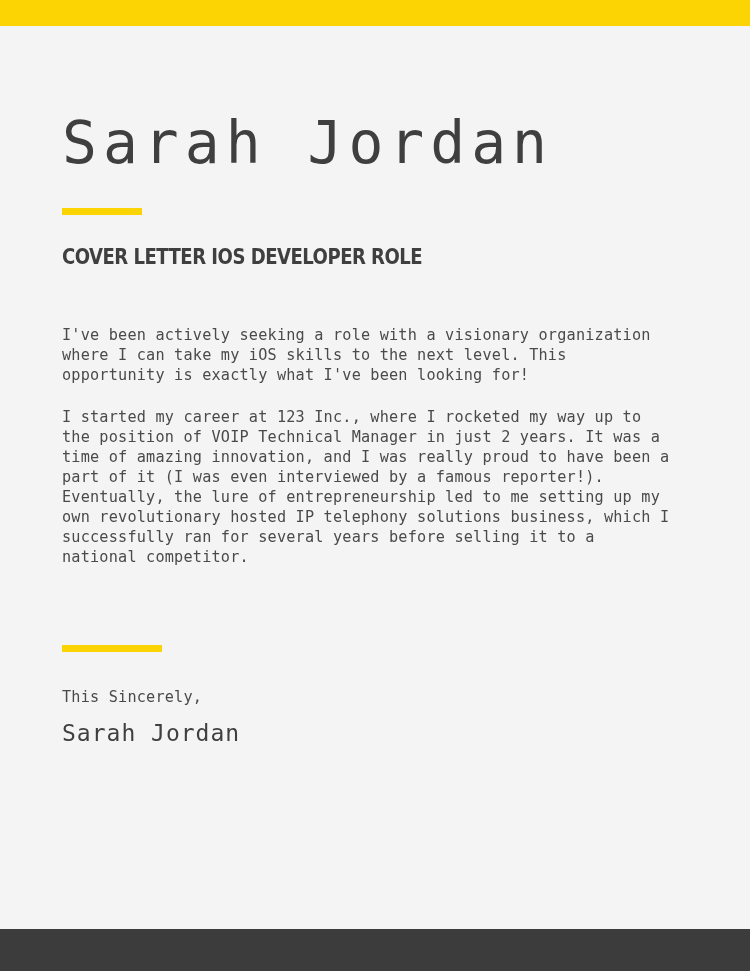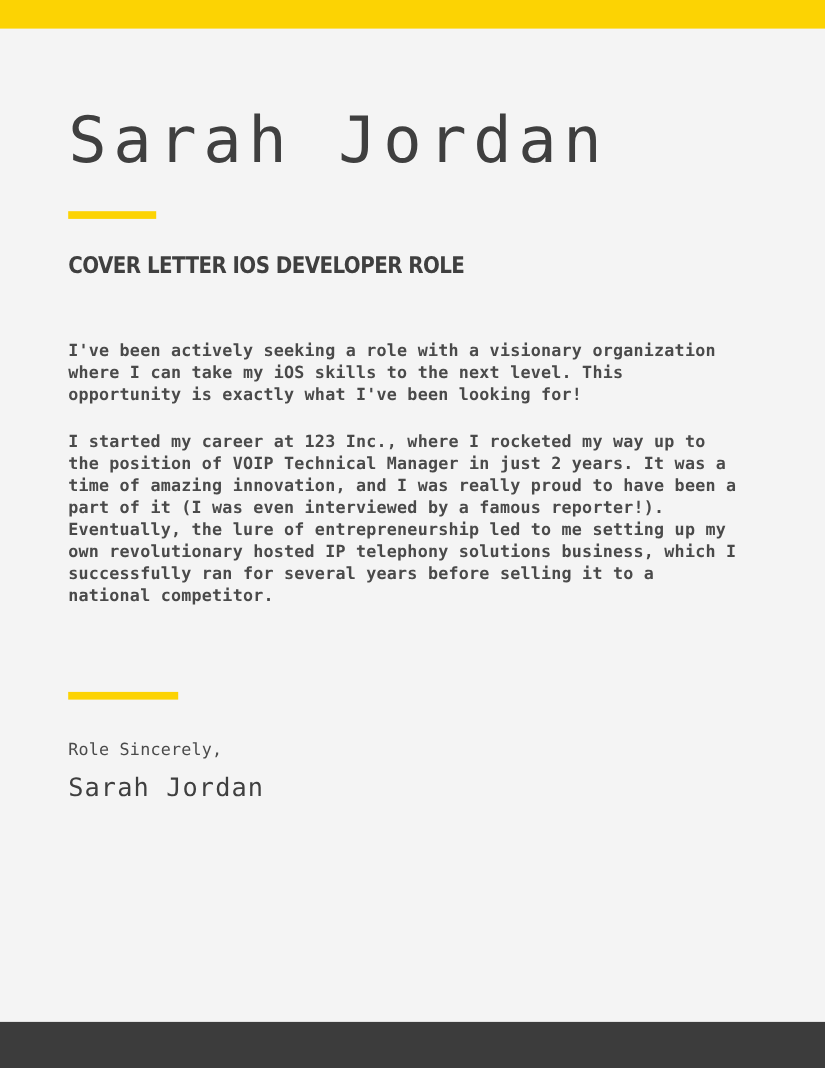--- a/index.html
+++ b/index.html
@@ -36,21 +36,21 @@
     width: 750px;
     height: 42px;
     background: #3c3c3c;
   }
   .content {
     position: absolute;
     top: 26px;
     left: 0;
     right: 0;
     bottom: 42px;
-    padding: 0 62px;
+    padding: 16px 62px;
     box-sizing: border-box;
   }
   .name {
     margin: 0;
     padding-top: 70px;
     font-family: "DejaVu Sans Mono", monospace;
     font-size: 58px;
     font-weight: 400;
     letter-spacing: 6px;
     color: #3f3f3f;
@@ -78,21 +78,20 @@
     padding-top: 56px;
   }
   .para {
     font-family: "DejaVu Sans Mono", monospace;
     font-size: 15.2px;
     line-height: 20px;
     color: #4a4a4a;
     margin: 0 0 22px 0;
     letter-spacing: 0.2px;
     max-width: 612px;
-    font-weight: bold;
   }
   .para.last {
     margin-bottom: 0;
     padding-top: 10px;
   }
   .rule-bottom {
     width: 100px;
     height: 7px;
     background: #fcd303;
     margin-top: 78px;
@@ -129,20 +128,20 @@
 
     <h2 class="subtitle">Cover Letter iOS Developer Role</h2>
 
     <div class="body-block">
       <p class="para">I've been actively seeking a role with a visionary organization where I can take my iOS skills to the next level. This opportunity is exactly what I've been looking for!</p>
       <p class="para">I started my career at 123 Inc., where I rocketed my way up to the position of VOIP Technical Manager in just 2 years. It was a time of amazing innovation, and I was really proud to have been a part of it (I was even interviewed by a famous reporter!). Eventually, the lure of entrepreneurship led to me setting up my own revolutionary hosted IP telephony solutions business, which I successfully ran for several years before selling it to a national competitor.</p>
     </div>
 
     <div class="rule-bottom"></div>
 
-    <p class="signoff">Role Sincerely,</p>
+    <p class="signoff">This Sincerely,</p>
     <p class="signature">Sarah Jordan</p>
 
   </div>
 
   <div class="bottom-bar"></div>
 
 </div>
 
 </body></html>

